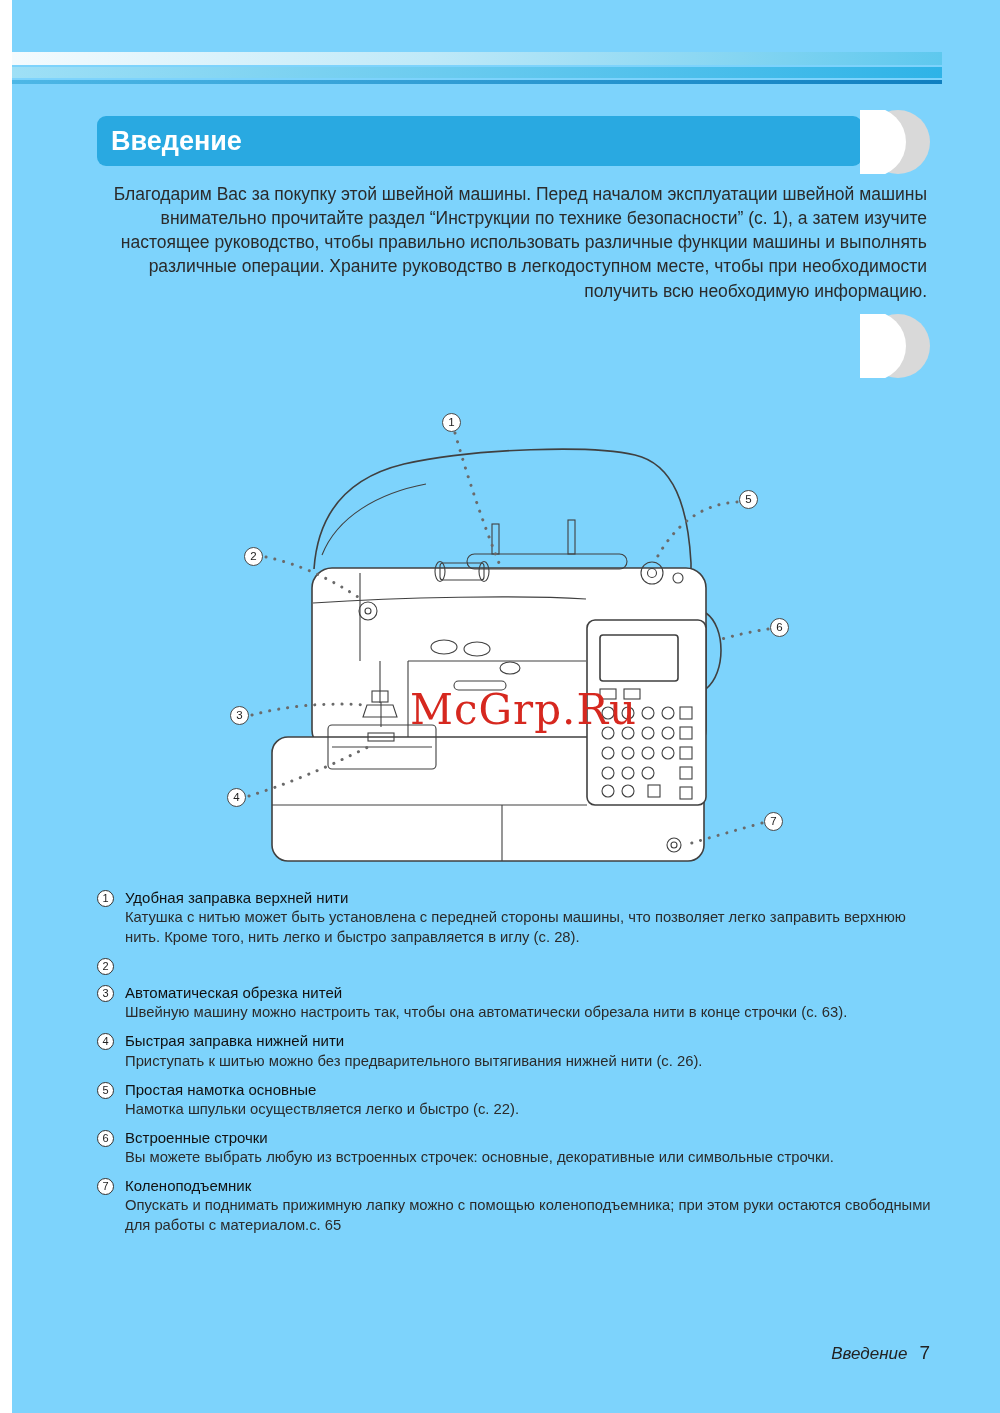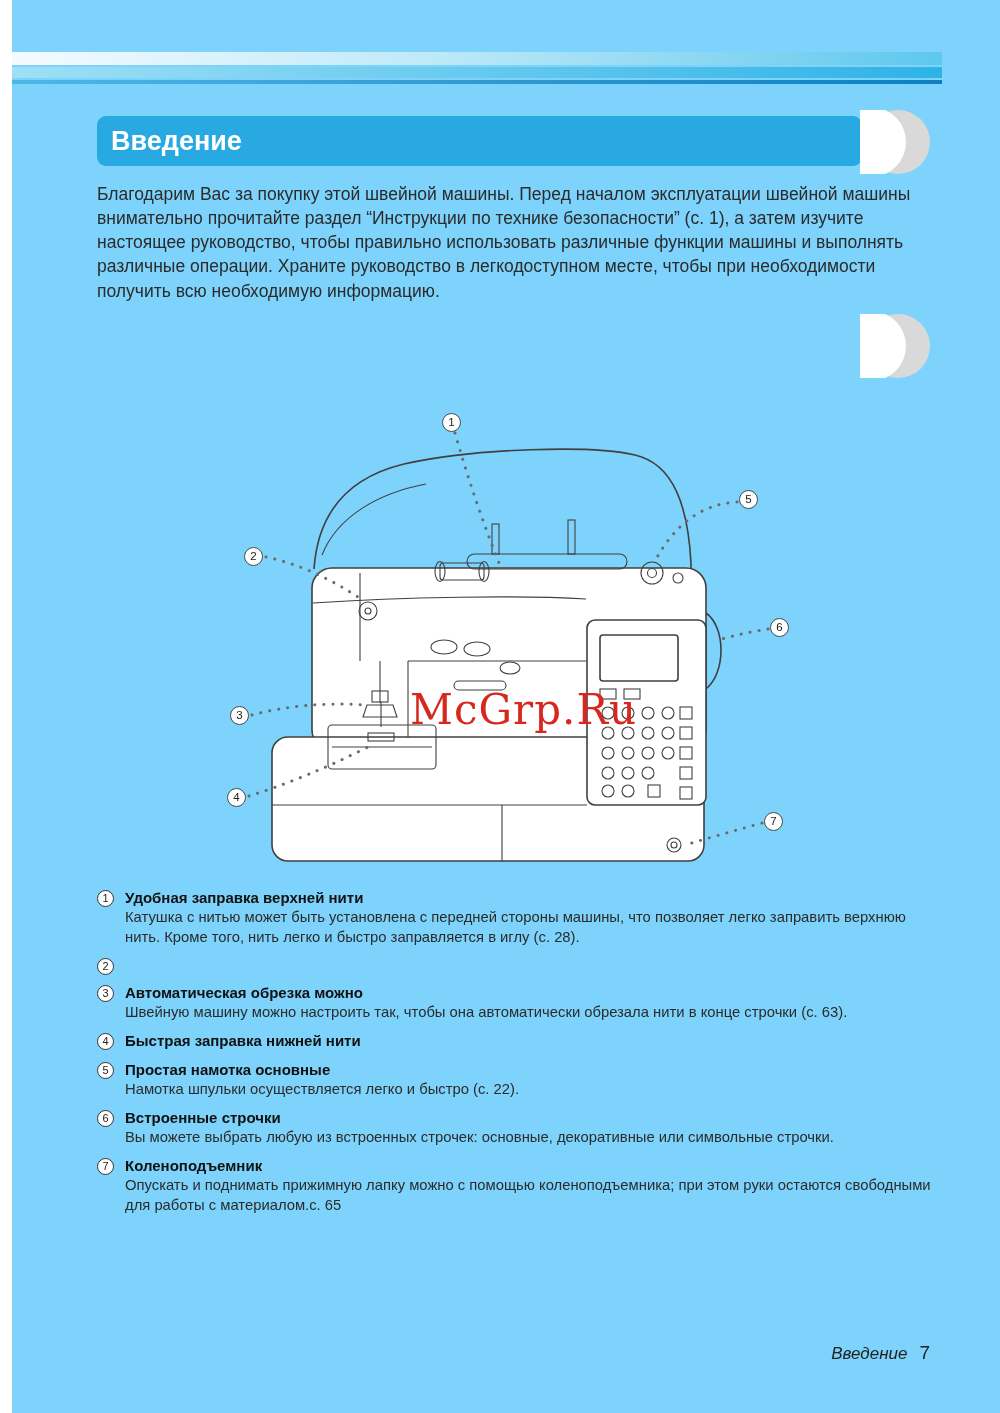--- a/index.html
+++ b/index.html
@@ -19,21 +19,21 @@
     line-height:50px;padding-left:14px;box-sizing:border-box;
   }
   .hdr1{top:116px;} .hdr2{top:320px;}
   .crescent{position:absolute;left:848px;width:72px;height:64px;overflow:hidden;}
   .cr1{top:110px;} .cr2{top:314px;}
   .crescent-outer{position:absolute;left:6px;top:0;width:64px;height:64px;border-radius:50%;background:#d9d9d9;}
   .crescent-inner{position:absolute;left:-24px;top:-3px;width:70px;height:70px;border-radius:50%;background:#ffffff;}
   
   .intro-text{
     position:absolute;left:85px;top:182px;width:830px;
-    font-size:17.5px;line-height:1.38;color:#2b2b2b;
+    font-size:17.5px;line-height:1.38;color:#2b2b2b;text-align:right;
   }
   
   .diagram{position:absolute;left:160px;top:405px;width:660px;height:470px;}
   .diagram svg{position:absolute;left:0;top:0;}
   .callout{
     position:absolute;width:19px;height:19px;border:1.3px solid #4a4a4a;border-radius:50%;
     background:#ffffff;box-sizing:border-box;font-size:11.5px;line-height:16px;
     text-align:center;color:#222;
   }
   .co1{left:270px;top:8px;}  .co2{left:72px;top:142px;} .co3{left:58px;top:301px;}
@@ -45,21 +45,21 @@
     color:#d6281f;letter-spacing:1px;white-space:nowrap;
   }
   
   .features{position:absolute;left:85px;top:888px;width:838px;}
   .feature{display:flex;margin-bottom:8px;}
   .num-circle{
     flex:0 0 17px;width:17px;height:17px;border:1px solid #333;border-radius:50%;
     box-sizing:border-box;font-size:11px;line-height:15px;text-align:center;
     margin-right:11px;margin-top:2px;color:#222;background:#fff;
   }
-  .feature-title{font-weight:bold;font-size:15px;line-height:1.35;color:#111;}
+  .feature-title{font-weight:normal;font-size:15px;line-height:1.35;color:#111;}
   .feature-body{font-size:14.8px;line-height:1.35;color:#2b2b2b;}
   
   .footer{
     position:absolute;left:0;top:1342px;width:918px;
     display:flex;justify-content:flex-end;align-items:baseline;gap:12px;
   }
   .footer-label{font-style:italic;font-size:17px;color:#222;}
   .footer-page{font-size:19px;color:#222;}
 </style>
 </head>
@@ -182,29 +182,30 @@
 
     <div class="feature">
       <span class="num-circle">2</span>
       <div class="feature-text">
       </div>
     </div>
 
     <div class="feature">
       <span class="num-circle">3</span>
       <div class="feature-text">
-        <div class="feature-title">Автоматическая обрезка можно</div>
+        <div class="feature-title">Автоматическая обрезка нитей</div>
         <div class="feature-body">Швейную машину можно настроить так, чтобы она автоматически обрезала нити в конце строчки (с. 63).</div>
       </div>
     </div>
 
     <div class="feature">
       <span class="num-circle">4</span>
       <div class="feature-text">
         <div class="feature-title">Быстрая заправка нижней нити</div>
+        <div class="feature-body">Приступать к шитью можно без предварительного вытягивания нижней нити (с. 26).</div>
       </div>
     </div>
 
     <div class="feature">
       <span class="num-circle">5</span>
       <div class="feature-text">
         <div class="feature-title">Простая намотка основные</div>
         <div class="feature-body">Намотка шпульки осуществляется легко и быстро (с. 22).</div>
       </div>
     </div>

